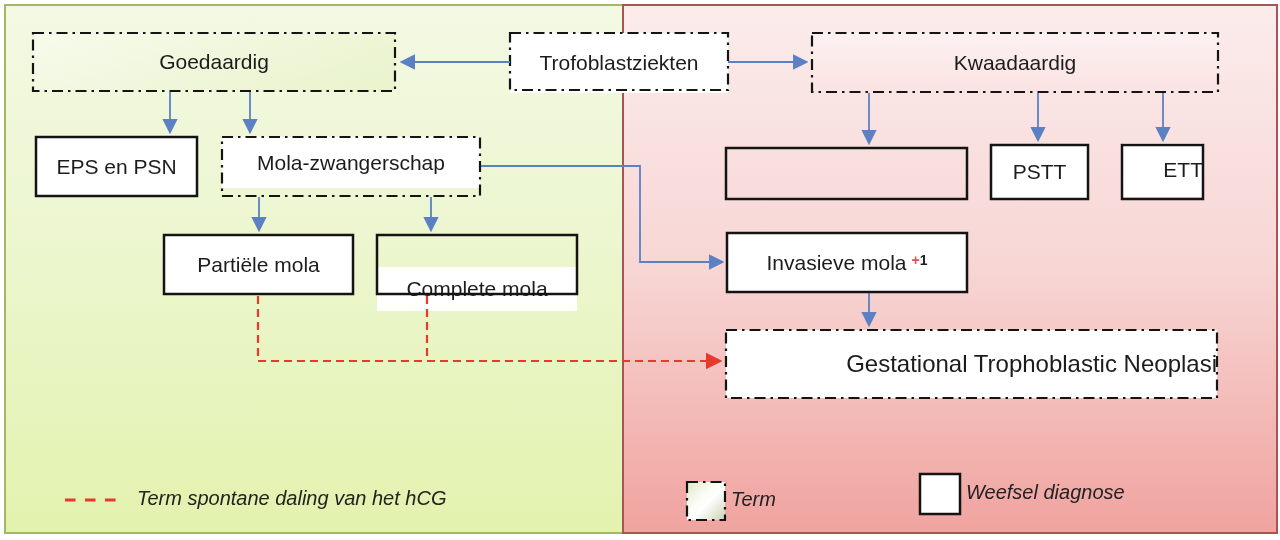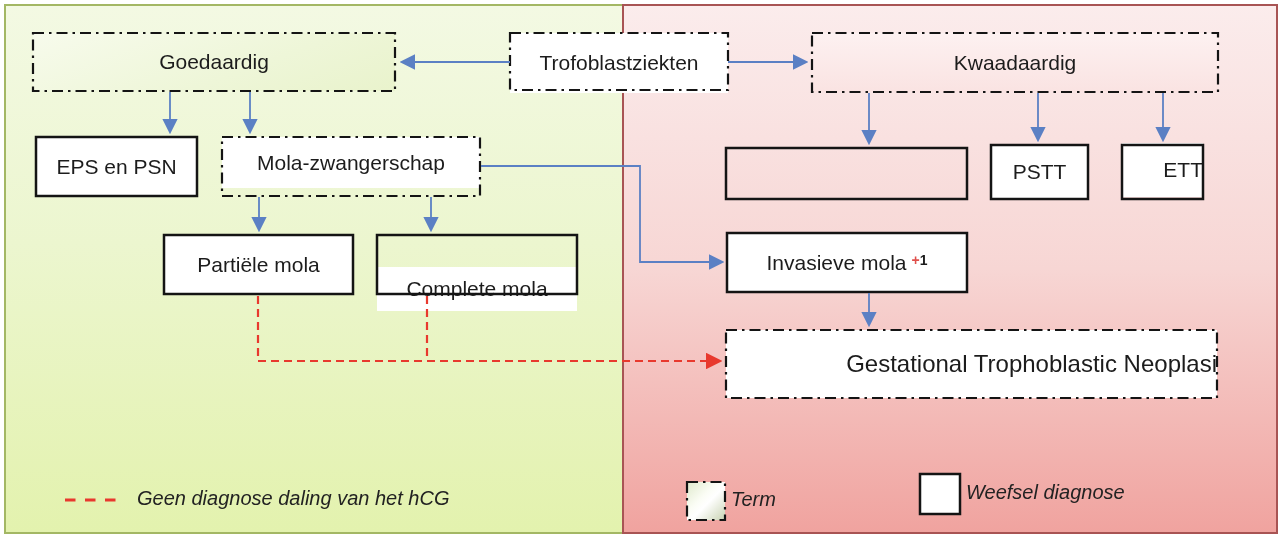--- a/index.html
+++ b/index.html
@@ -100,21 +100,21 @@
       <sup class="note"><span class="plus">+</span><span class="num">1</span></sup>
   </div>
 
   <div class="node" id="node-gtn" style="left:726px; top:330px; width:491px; height:68px;justify-content:flex-end;">
     <span>Gestational Trophoblastic Neoplasi</span>
   </div>
 
   <div class="node fill-term" style="left:687px; top:482px; width:38px; height:38px;"></div>
   <div class="node" style="left:920px; top:474px; width:40px; height:40px;"></div>
 
-  <div class="legend-text" style="left:137px; top:487px;">Geen diagnose daling van het hCG</div>
+  <div class="legend-text" style="left:137px; top:487px;">Term spontane daling van het hCG</div>
   <div class="legend-text" style="left:731px; top:488px;">Term</div>
   <div class="legend-text" style="left:966px; top:481px;">Weefsel diagnose</div>
 
   <svg id="overlay" viewBox="0 0 1280 540" xmlns="http://www.w3.org/2000/svg">
     <defs>
       <marker id="arrow-blue" viewBox="0 0 10 10" refX="8.5" refY="5" markerWidth="8.5" markerHeight="8.5" orient="auto-start-reverse">
         <path d="M0,0 L10,5 L0,10 z" fill="#5b80c4"></path>
       </marker>
       <marker id="arrow-red" viewBox="0 0 10 10" refX="8.5" refY="5" markerWidth="7.5" markerHeight="7.5" orient="auto-start-reverse">
         <path d="M0,0 L10,5 L0,10 z" fill="#e8392e"></path>

